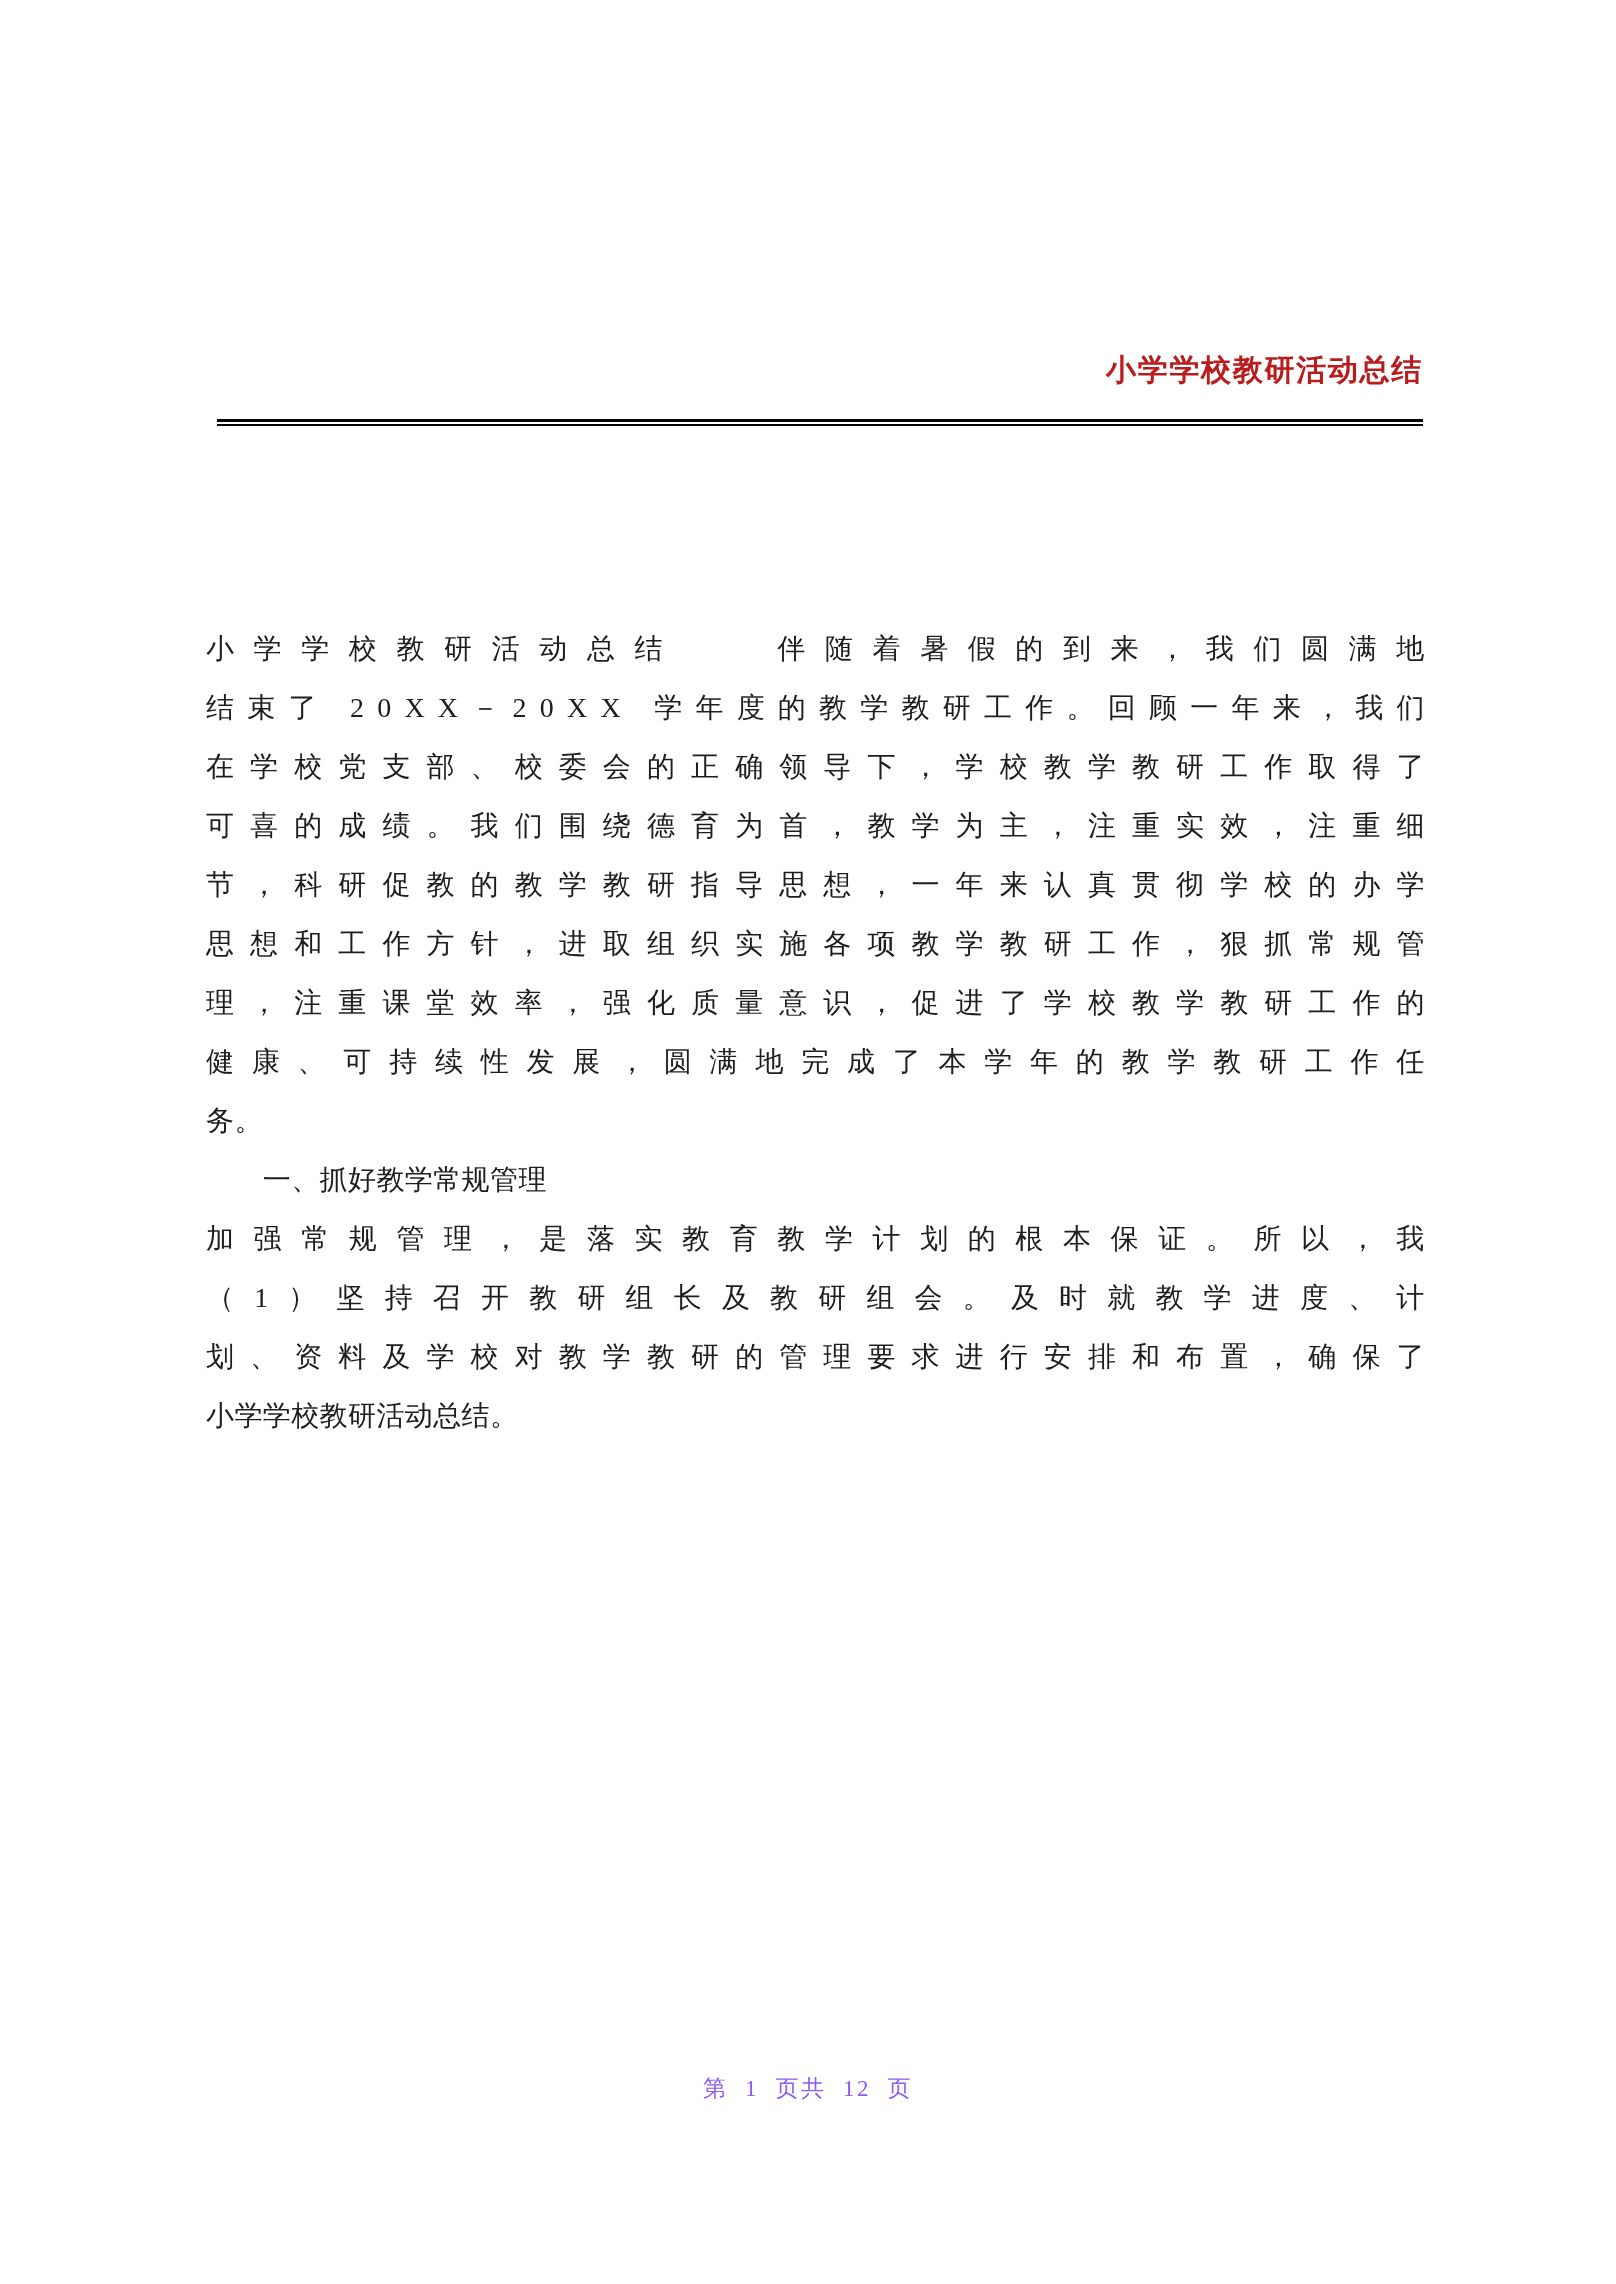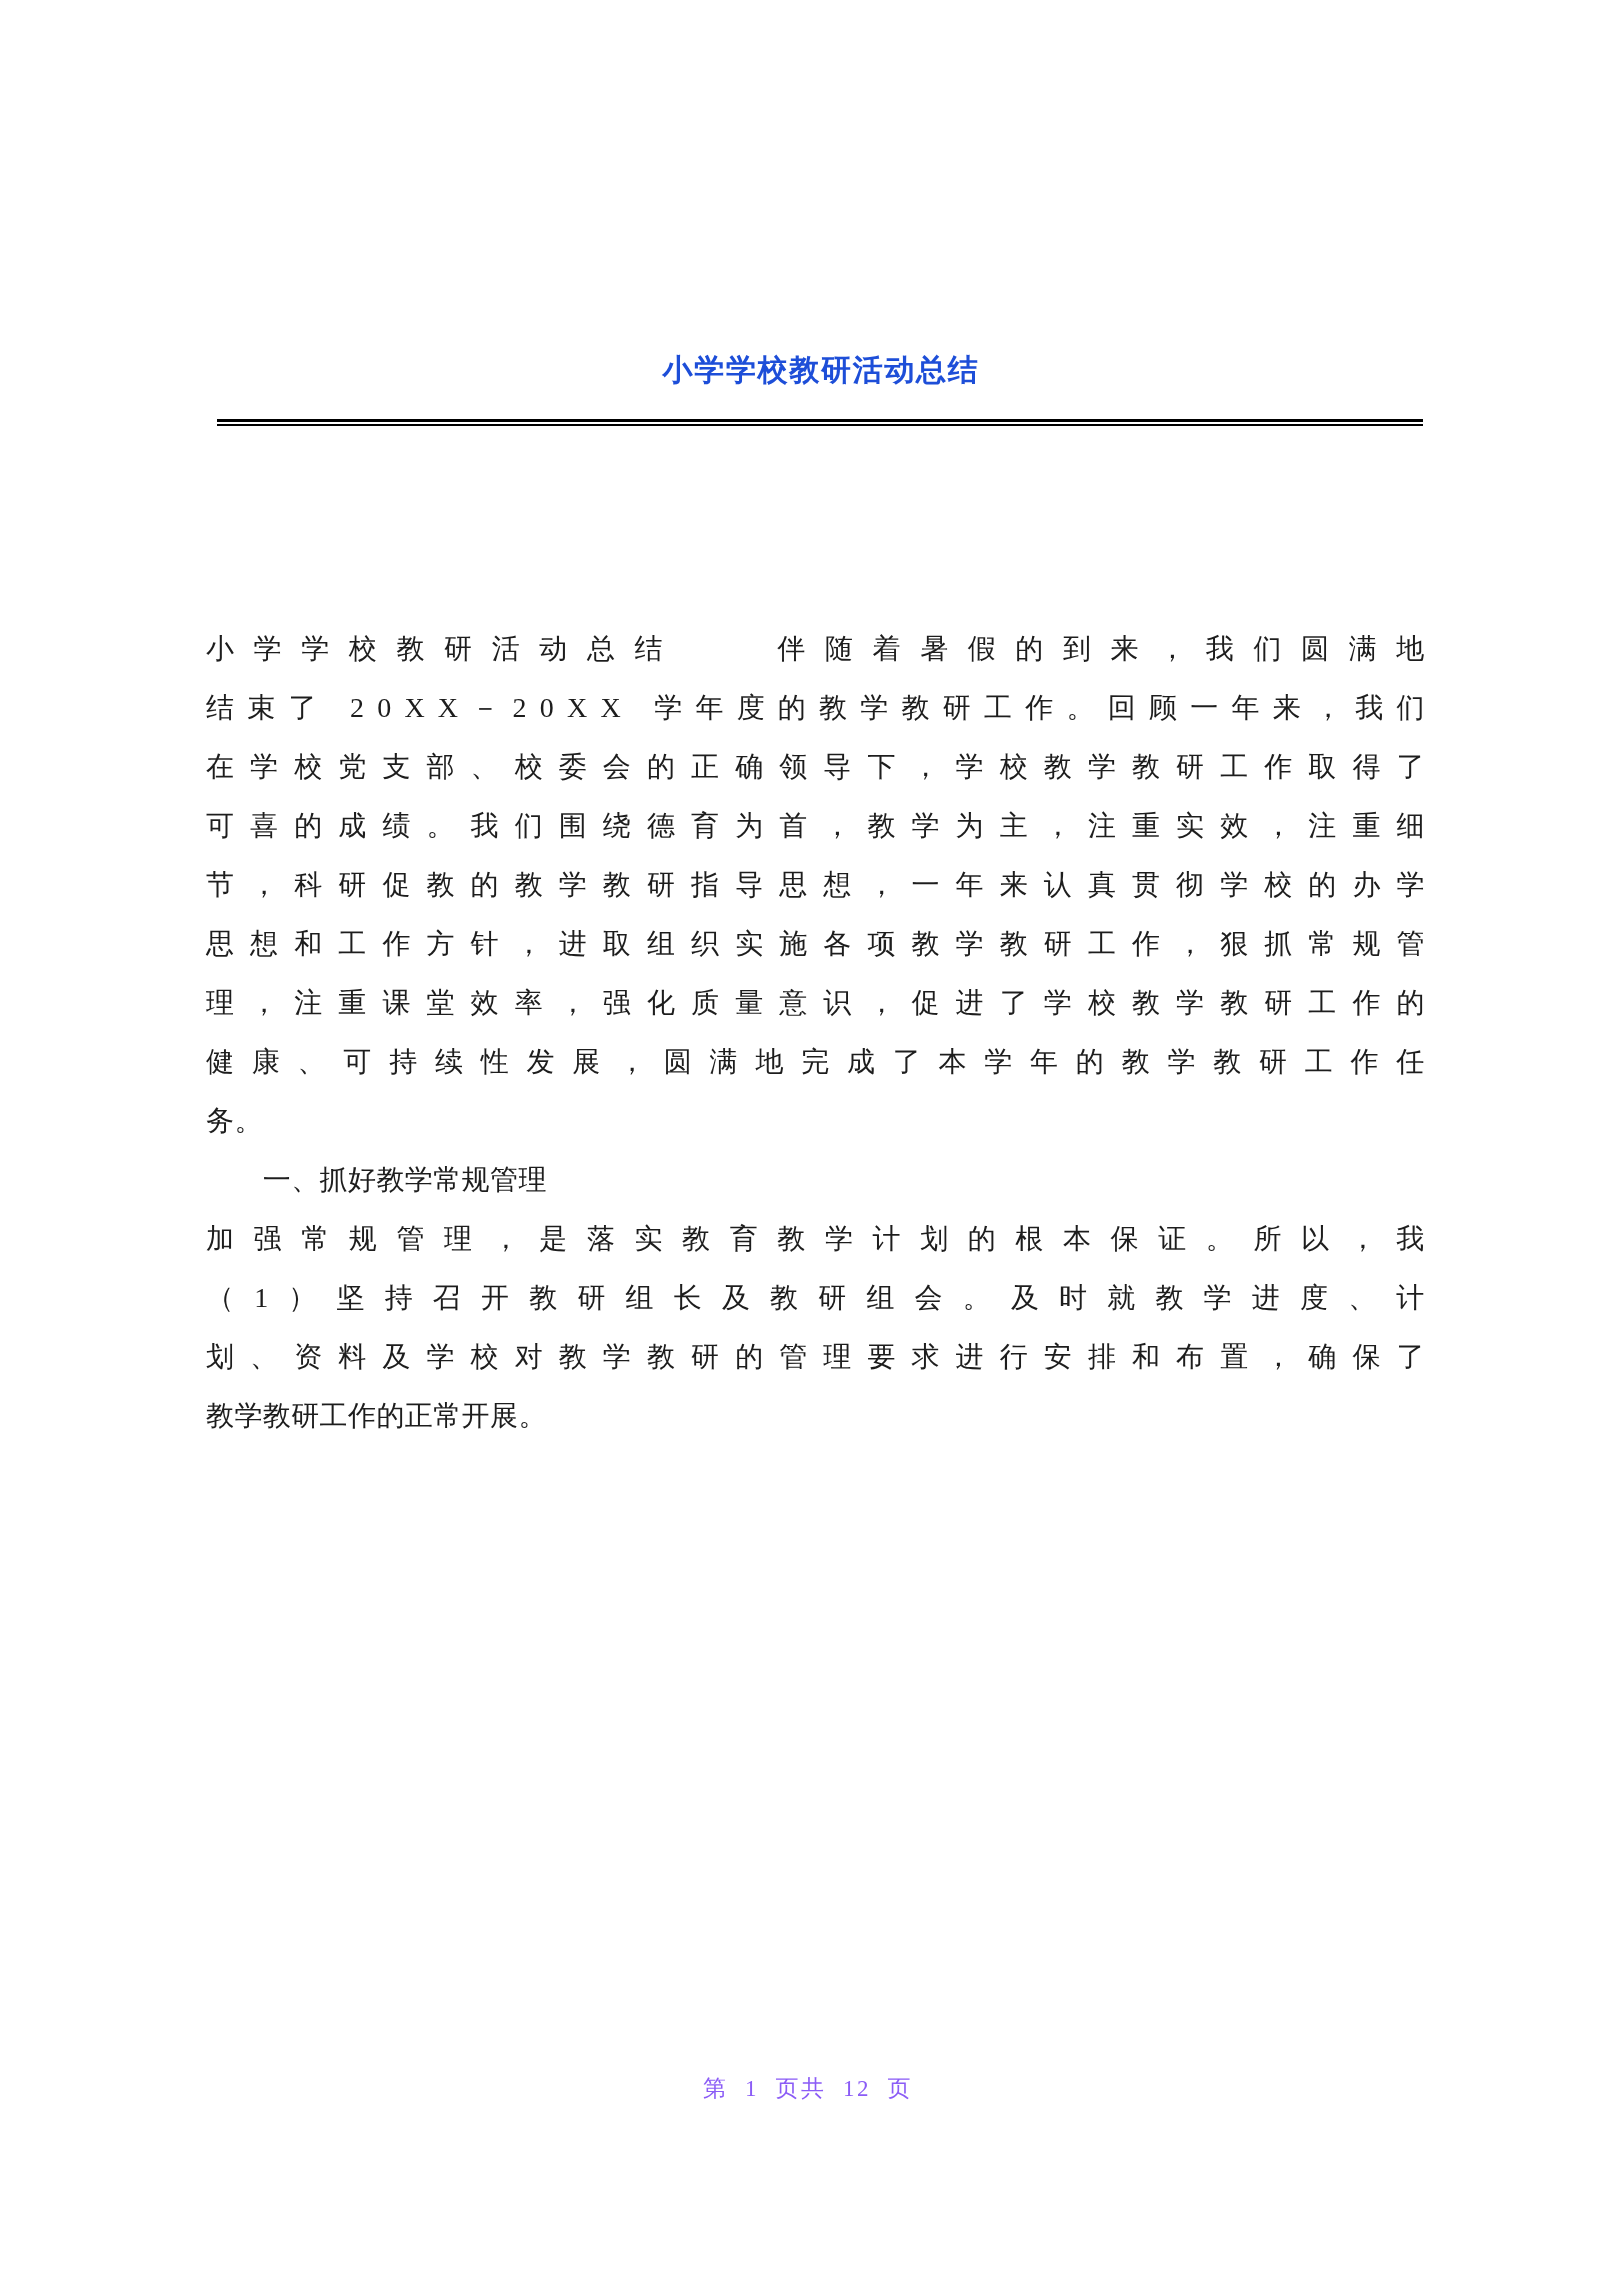--- a/index.html
+++ b/index.html
@@ -22,26 +22,26 @@
     height: 2284px;
     background: #ffffff;
   }
 
   
   .doc-title {
     position: absolute;
     left: 219px;
     top: 327px;
     width: 1204px;
-    text-align: center;
+    text-align: right;
     font-family: "DejaVu Sans", "Liberation Sans", sans-serif;
     font-weight: 700;
     font-size: 30px;
     letter-spacing: 1.7px;
-    color: #1d4ed8;
+    color: #b91c1c;
     line-height: 45px;
     white-space: nowrap;
   }
 
   
   .title-rule {
     position: absolute;
     left: 217px;
     top: 419px;
     width: 1206px;
@@ -134,19 +134,19 @@
       <div class="line spread"><span>可</span><span>喜</span><span>的</span><span>成</span><span>绩</span><span>。</span><span>我</span><span>们</span><span>围</span><span>绕</span><span>德</span><span>育</span><span>为</span><span>首</span><span>，</span><span>教</span><span>学</span><span>为</span><span>主</span><span>，</span><span>注</span><span>重</span><span>实</span><span>效</span><span>，</span><span>注</span><span>重</span><span>细</span></div>
       <div class="line spread"><span>节</span><span>，</span><span>科</span><span>研</span><span>促</span><span>教</span><span>的</span><span>教</span><span>学</span><span>教</span><span>研</span><span>指</span><span>导</span><span>思</span><span>想</span><span>，</span><span>一</span><span>年</span><span>来</span><span>认</span><span>真</span><span>贯</span><span>彻</span><span>学</span><span>校</span><span>的</span><span>办</span><span>学</span></div>
       <div class="line spread"><span>思</span><span>想</span><span>和</span><span>工</span><span>作</span><span>方</span><span>针</span><span>，</span><span>进</span><span>取</span><span>组</span><span>织</span><span>实</span><span>施</span><span>各</span><span>项</span><span>教</span><span>学</span><span>教</span><span>研</span><span>工</span><span>作</span><span>，</span><span>狠</span><span>抓</span><span>常</span><span>规</span><span>管</span></div>
       <div class="line spread"><span>理</span><span>，</span><span>注</span><span>重</span><span>课</span><span>堂</span><span>效</span><span>率</span><span>，</span><span>强</span><span>化</span><span>质</span><span>量</span><span>意</span><span>识</span><span>，</span><span>促</span><span>进</span><span>了</span><span>学</span><span>校</span><span>教</span><span>学</span><span>教</span><span>研</span><span>工</span><span>作</span><span>的</span></div>
       <div class="line spread"><span>健</span><span>康</span><span>、</span><span>可</span><span>持</span><span>续</span><span>性</span><span>发</span><span>展</span><span>，</span><span>圆</span><span>满</span><span>地</span><span>完</span><span>成</span><span>了</span><span>本</span><span>学</span><span>年</span><span>的</span><span>教</span><span>学</span><span>教</span><span>研</span><span>工</span><span>作</span><span>任</span></div>
       <div class="line ragged">务。</div>
       <div class="line ragged">　　一、抓好教学常规管理</div>
       <div class="line spread" style="padding-left: 0px;"><span>加</span><span>强</span><span>常</span><span>规</span><span>管</span><span>理</span><span>，</span><span>是</span><span>落</span><span>实</span><span>教</span><span>育</span><span>教</span><span>学</span><span>计</span><span>划</span><span>的</span><span>根</span><span>本</span><span>保</span><span>证</span><span>。</span><span>所</span><span>以</span><span>，</span><span>我</span></div>
       <div class="line spread" style="padding-left: 0px;"><span>（</span><span>1</span><span>）</span><span>坚</span><span>持</span><span>召</span><span>开</span><span>教</span><span>研</span><span>组</span><span>长</span><span>及</span><span>教</span><span>研</span><span>组</span><span>会</span><span>。</span><span>及</span><span>时</span><span>就</span><span>教</span><span>学</span><span>进</span><span>度</span><span>、</span><span>计</span></div>
       <div class="line spread"><span>划</span><span>、</span><span>资</span><span>料</span><span>及</span><span>学</span><span>校</span><span>对</span><span>教</span><span>学</span><span>教</span><span>研</span><span>的</span><span>管</span><span>理</span><span>要</span><span>求</span><span>进</span><span>行</span><span>安</span><span>排</span><span>和</span><span>布</span><span>置</span><span>，</span><span>确</span><span>保</span><span>了</span></div>
-      <div class="line ragged">教学教研工作的正常开展。</div>
+      <div class="line ragged">小学学校教研活动总结。</div>
     </div>
 
   <div class="footer">第  1  页共  12  页</div>
 
 </div>
 
 
 </body></html>

